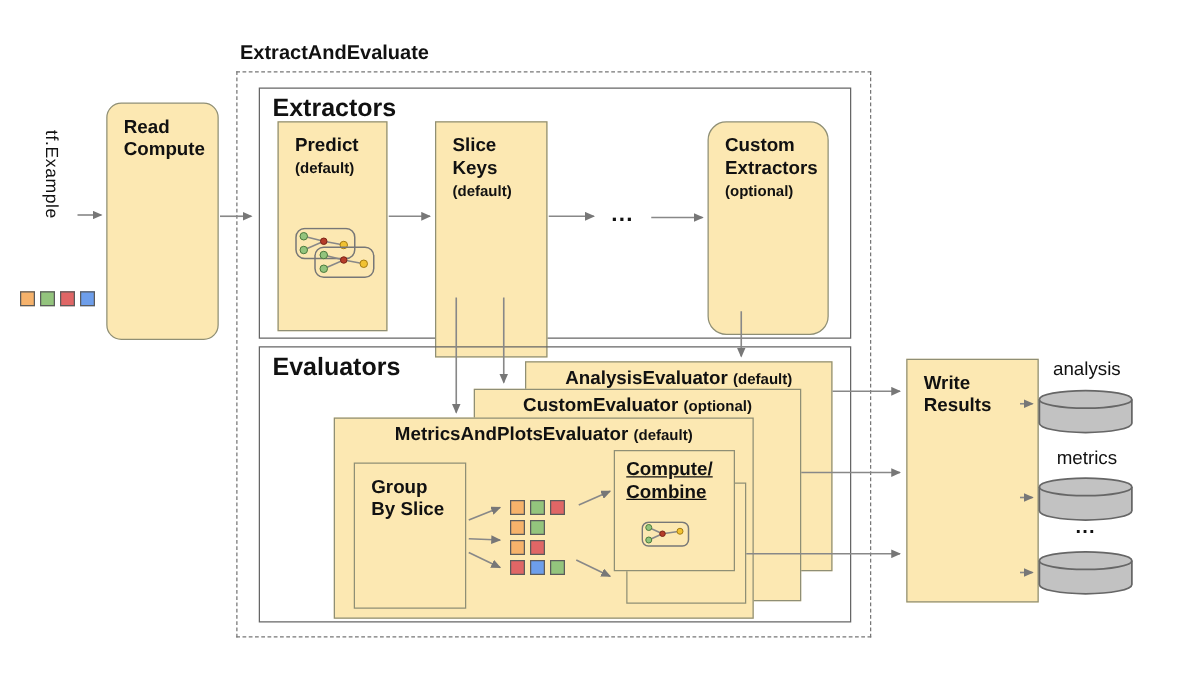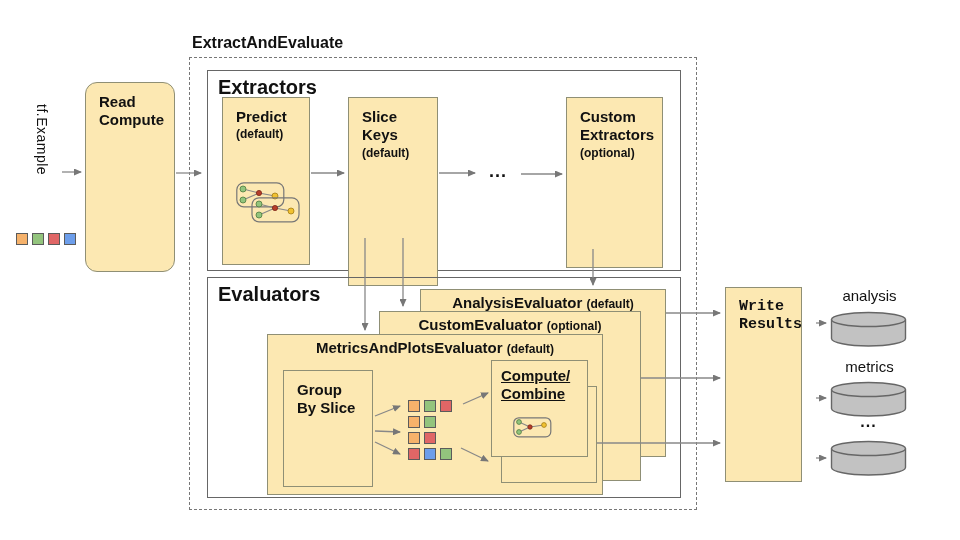--- a/index.html
+++ b/index.html
@@ -42,30 +42,30 @@
   
   .ellipsis { position:absolute; font-size:18px; font-weight:bold; letter-spacing:1px; }
   #ellipsis-extractors { left:482px; top:161px; width:32px; text-align:center; }
   #ellipsis-outputs { left:830px; top:413px; width:77px; text-align:center; font-size:16px; }
   
   #read-inputs       { left:85px;  top:82px;  width:90px;  height:190px;border-radius:12px; }
   #eae-container     { left:189px; top:57px;  width:508px; height:453px; }
   #extractors-box    { left:207px; top:70px;  width:474px; height:201px; }
   #predict-box       { left:222px; top:97px;  width:88px;  height:168px; }
   #slice-keys-box    { left:348px; top:97px;  width:90px;  height:189px; }
-  #custom-extractor-box { left:566px; top:97px; width:97px; height:171px; }
+  #custom-extractor-box { left:566px; top:97px; width:97px; height:171px;border-radius:15px; }
   #evaluators-box    { left:207px; top:277px; width:474px; height:221px; }
   #analysis-evaluator{ left:420px; top:289px; width:246px; height:168px; }
   #custom-evaluator  { left:379px; top:311px; width:262px; height:170px; }
   #metrics-evaluator { left:267px; top:334px; width:336px; height:161px; }
   #group-by-slice    { left:283px; top:370px; width:90px;  height:117px; }
   #cc-shadow         { left:501px; top:386px; width:96px;  height:97px; }
   #compute-combine   { left:491px; top:360px; width:97px;  height:97px;text-decoration:underline; }
   #compute-combine .box-title { padding:6px 2px 0 9px; }
-  #write-results     { left:725px; top:287px; width:77px;  height:195px;font-family:Liberation Mono, monospace; }
+  #write-results     { left:725px; top:287px; width:106px;  height:195px; }
   
   .icon { position:absolute; }
   #predict-icon { left:13px; top:84px; }
   #cc-icon { left:21px; top:56px; }
   .graph-rect { fill:none; stroke:#777; stroke-width:1.2; }
   .graph-line { stroke:#888; stroke-width:1.2; fill:none; }
   .dot-green  { fill:var(--sq-green,#93c47d);  stroke:#4c7a3d; stroke-width:0.8; }
   .dot-red    { fill:var(--node-red,#b53d2a);  stroke:#7c2417; stroke-width:0.8; }
   .dot-yellow { fill:var(--node-yellow,#f1c232); stroke:#a57c13; stroke-width:0.8; }
   

